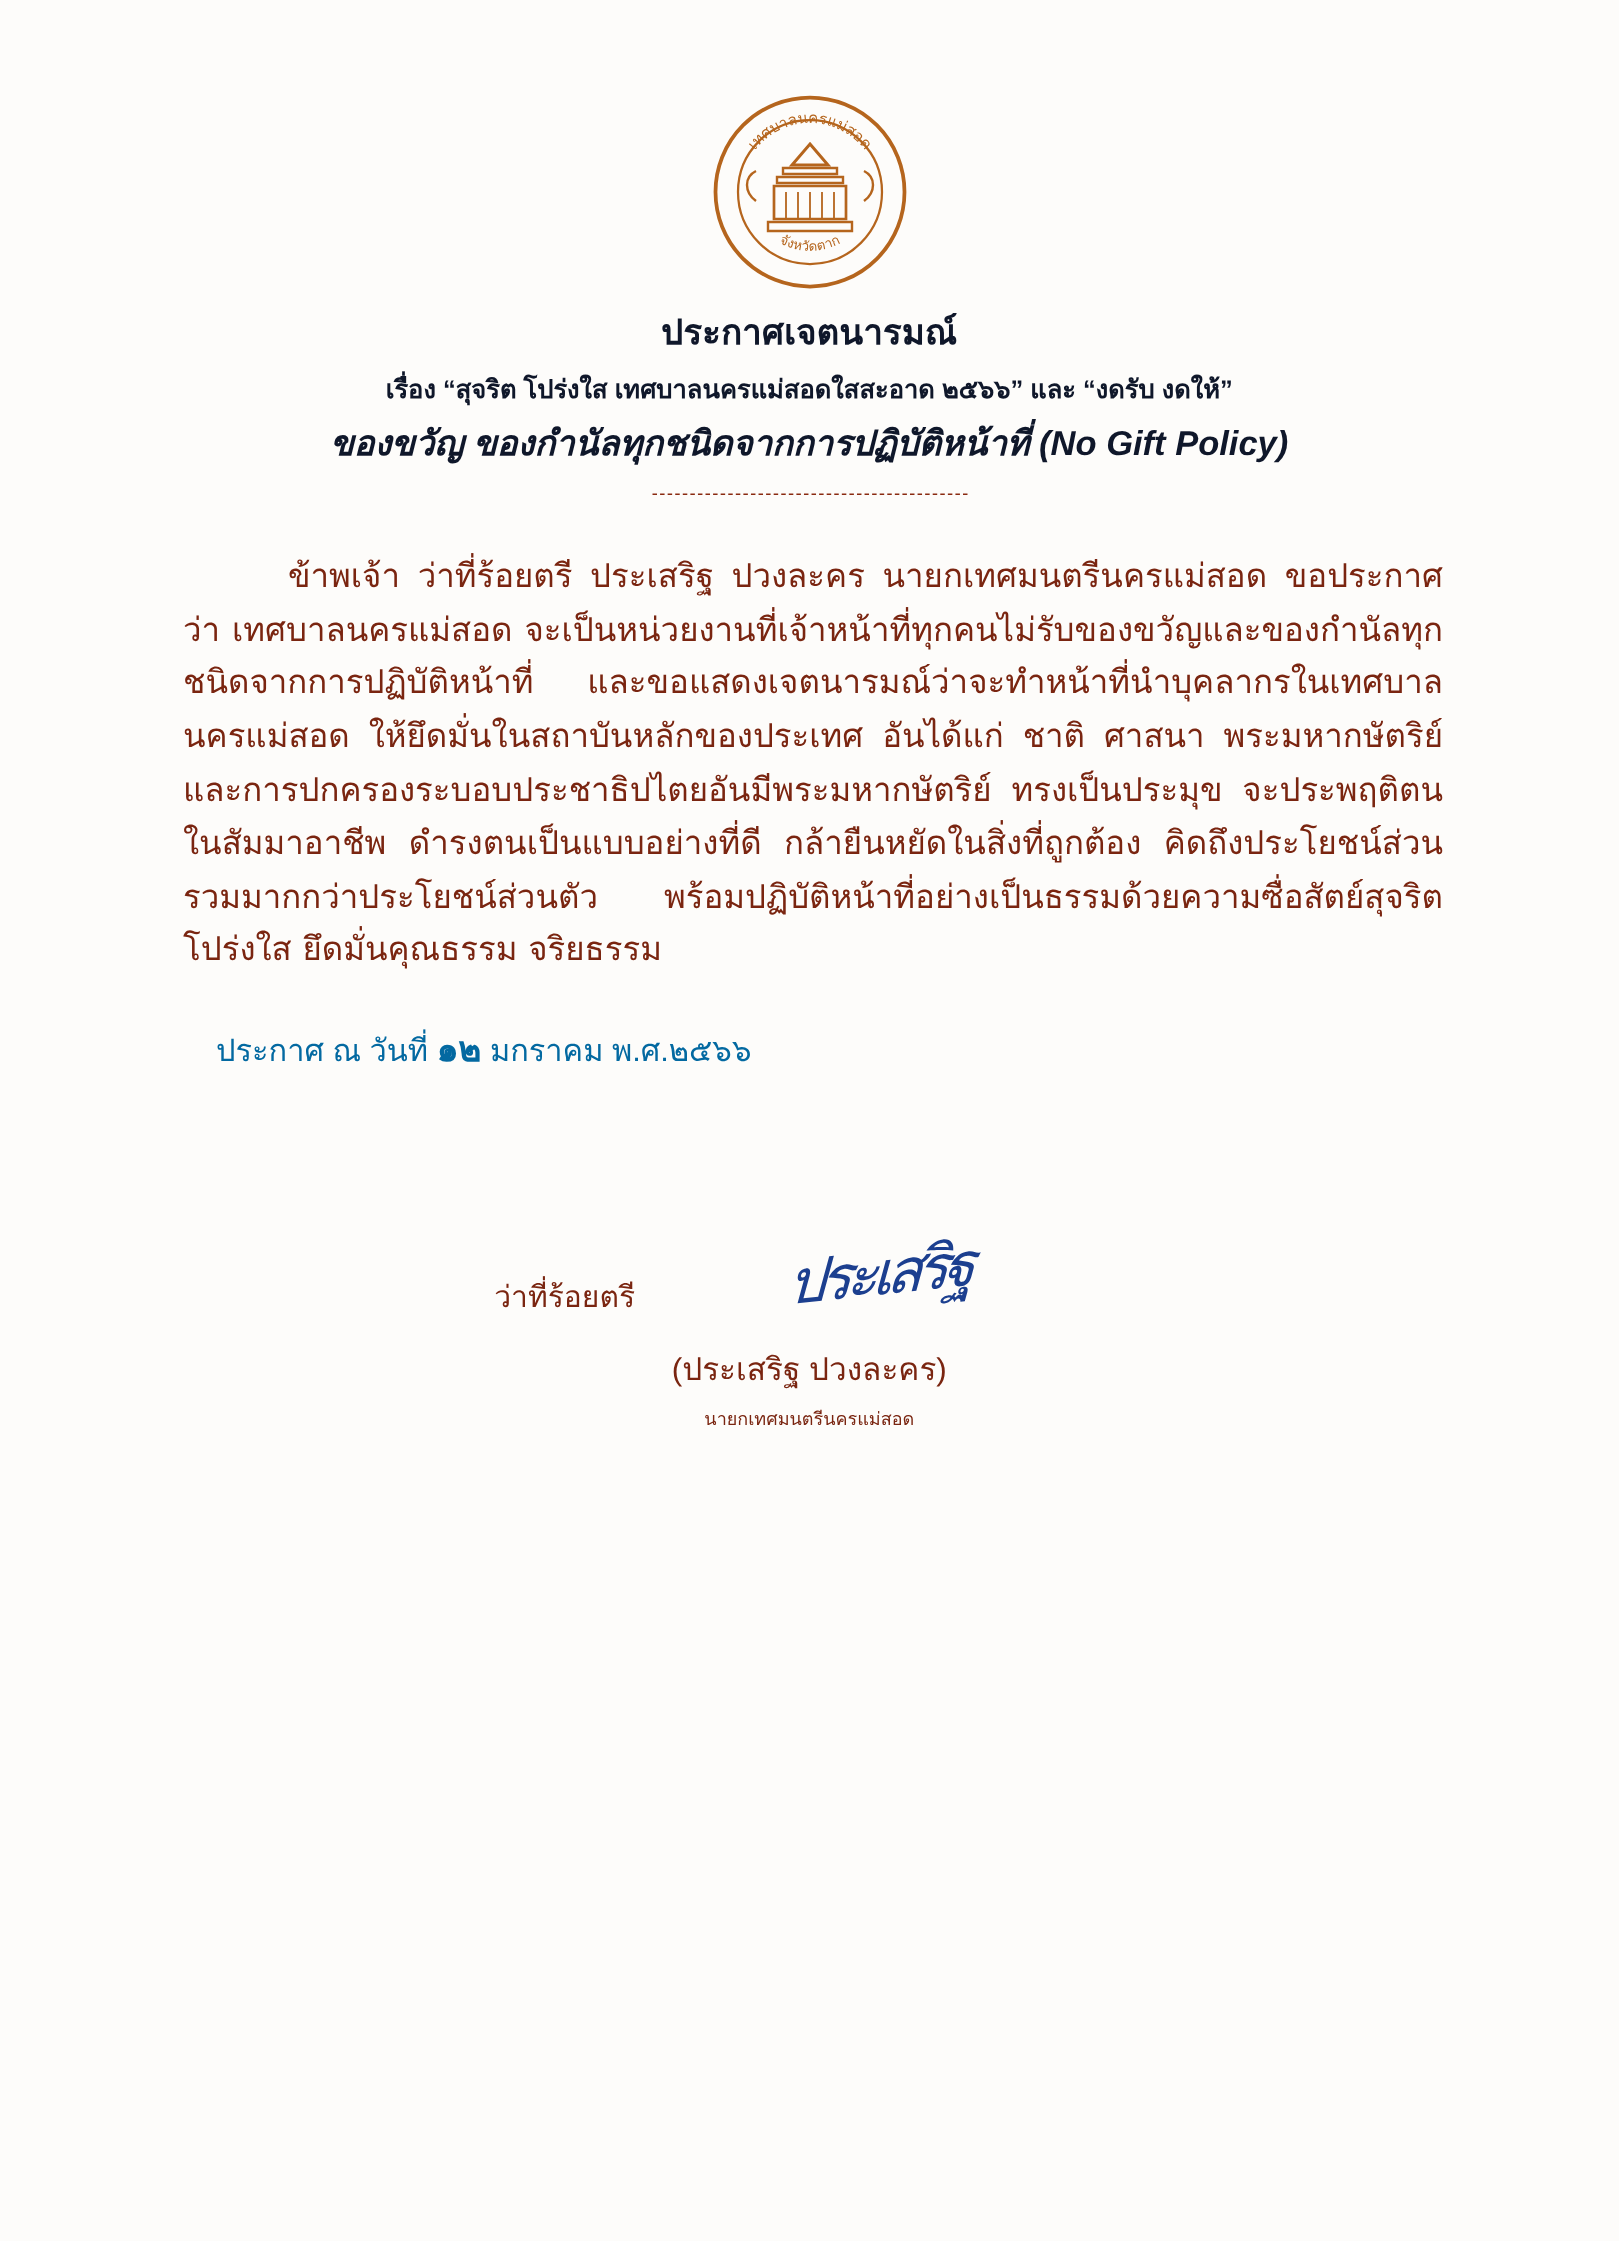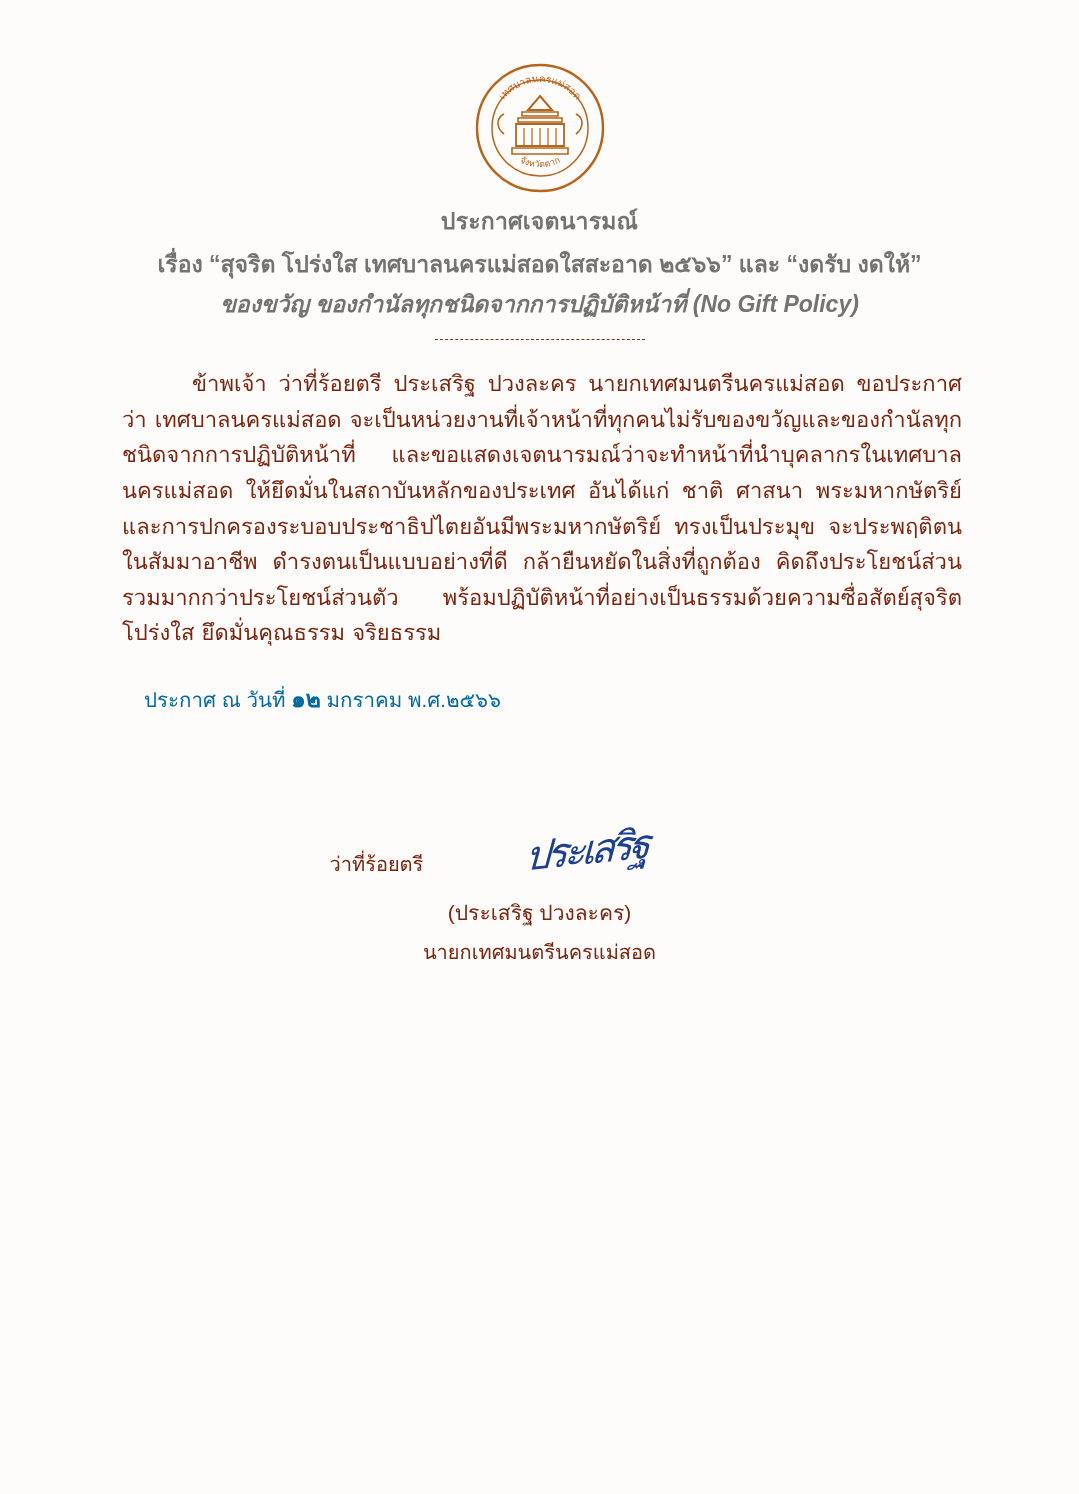--- a/index.html
+++ b/index.html
@@ -39,30 +39,30 @@
   }
   .emblem svg { display: block; }
 
   
   .title-block {
     position: absolute;
     top: 204px;
     left: 0;
     width: 1079px;
     text-align: center;
-    color: #737373;
+    color: #0f172a;
   }
   .title-line-1 {
     font-size: 23px;
     font-weight: bold;
     letter-spacing: 0.2px;
     line-height: 1.5;
   }
   .title-line-2 {
-    font-size: 23px;
+    font-size: 17px;
     font-weight: bold;
     line-height: 1.55;
     margin-top: 8px;
   }
   .title-line-3 {
     font-size: 23px;
     font-weight: bold;
     line-height: 1.55;
     margin-top: 5px;
     font-style: italic;
@@ -134,21 +134,21 @@
     font-family: "DejaVu Serif", serif;
     transform: rotate(-6deg) skewX(-8deg);
     letter-spacing: -4px;
     line-height: 1;
   }
   .sig-name {
     font-size: 21px;
     margin-top: 26px;
   }
   .sig-title {
-    font-size: 20px;
+    font-size: 12px;
     margin-top: 7px;
   }
 </style>
 </head>
 <body>
 
 <div class="page">
 
   <div class="emblem-wrap">
     <div class="emblem">

